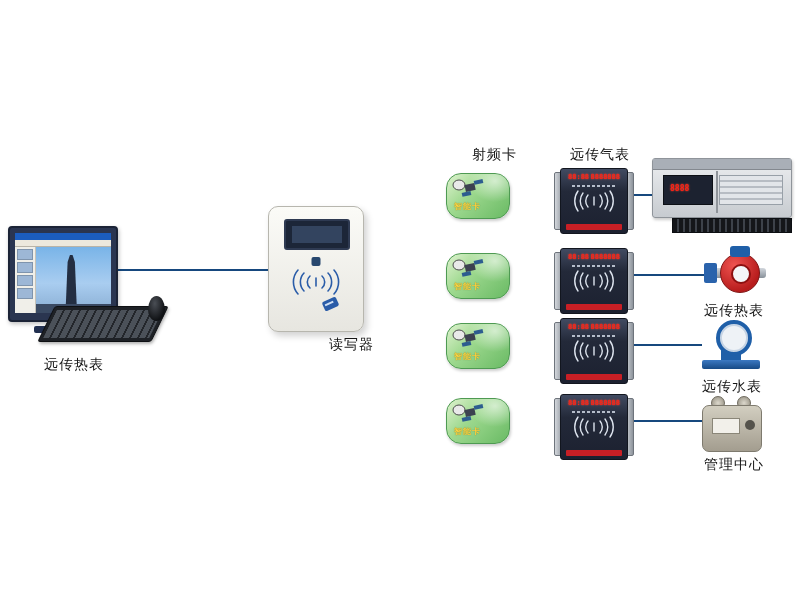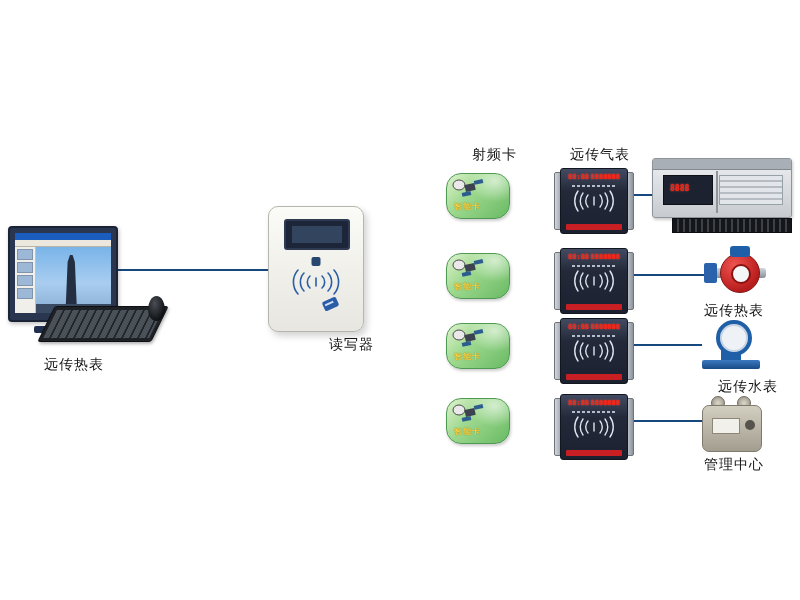--- a/index.html
+++ b/index.html
@@ -321,21 +321,21 @@
       <div class="cap"></div>
       <div class="dial"></div>
   </div>
   <div class="label" style="left:704px;top:302px;">远传热表</div>
 
   <div class="water">
     <div class="body"></div>
       <div class="pipe"></div>
       <div class="dial"></div>
   </div>
-  <div class="label" style="left:702px;top:378px;margin-left:16px;">远传水表</div>
+  <div class="label" style="left:702px;top:378px;">远传水表</div>
 
   <div class="gas">
     <div class="pipe1"></div>
       <div class="pipe2"></div>
       <div class="body"></div>
       <div class="plate"></div>
       <div class="knob"></div>
   </div>
   <div class="label" style="left:704px;top:456px;">管理中心</div>
 

